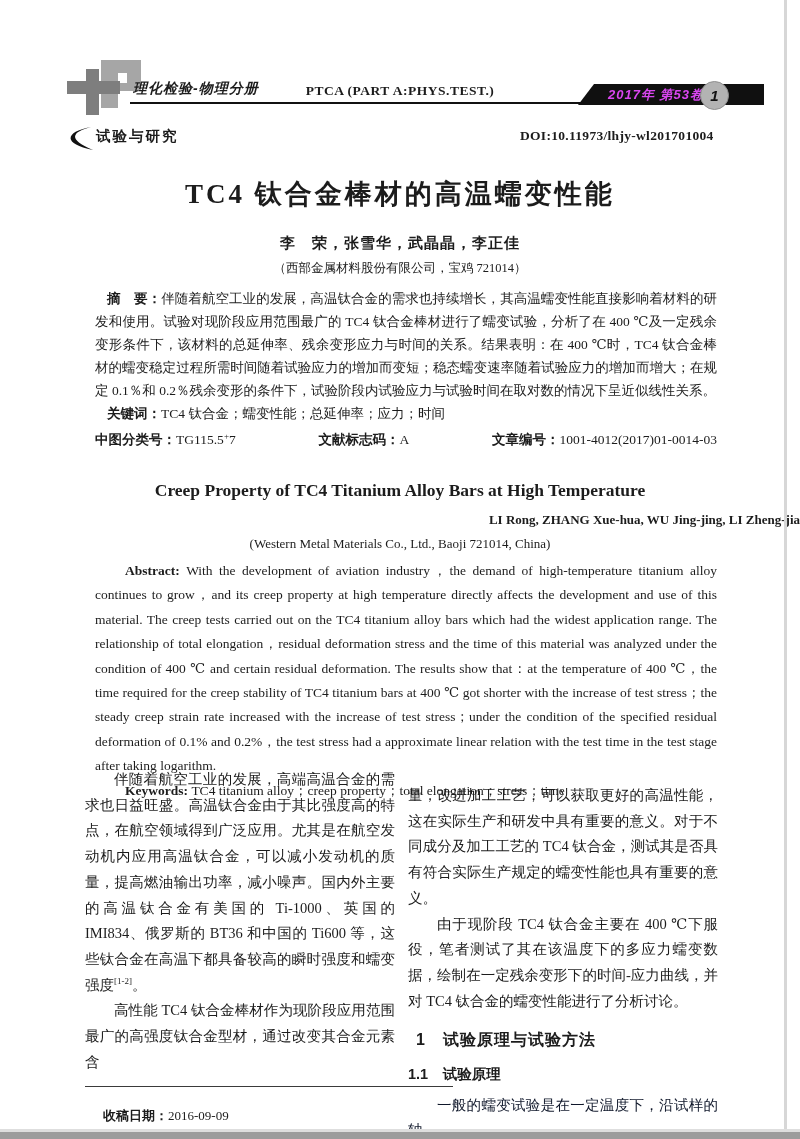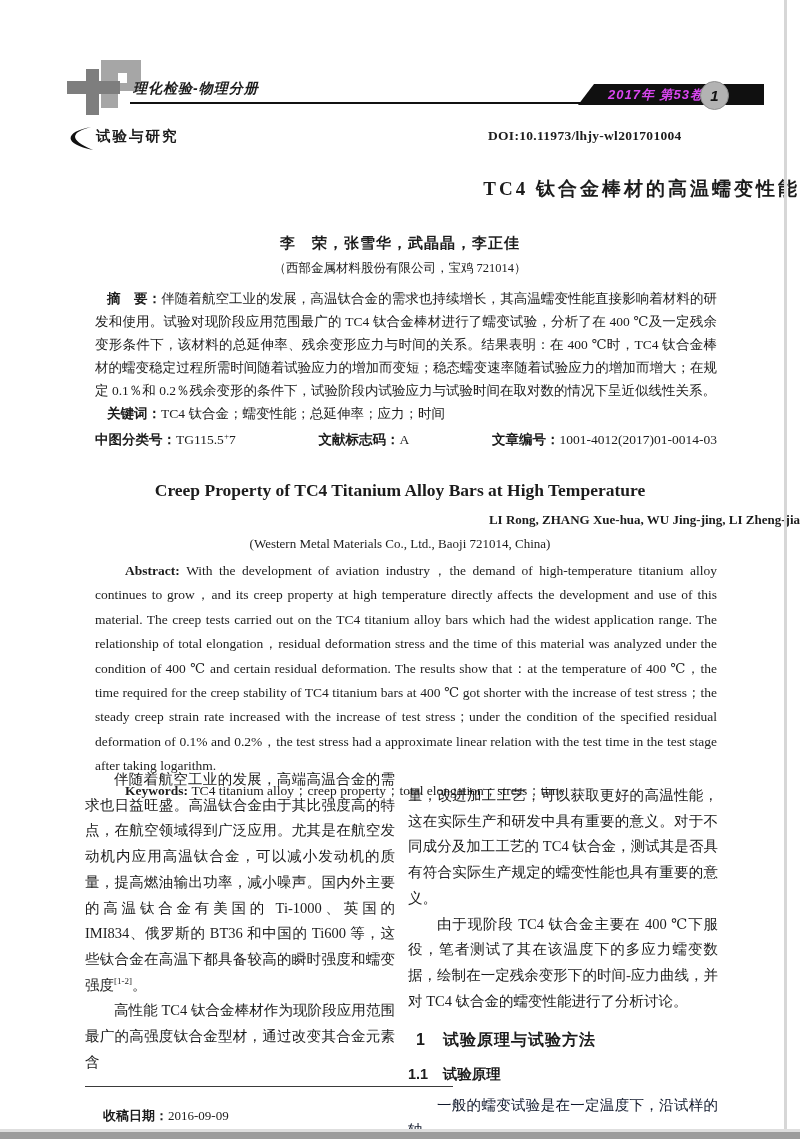--- a/index.html
+++ b/index.html
@@ -24,24 +24,24 @@
               font-size:13.5px;font-weight:bold;letter-spacing:.5px;}
   .banner{position:absolute;left:578px;top:84px;width:186px;height:21px;background:#101010;
           clip-path:polygon(16px 0,100% 0,100% 100%,0 100%);}
   .banner-text{position:absolute;left:30px;top:2px;color:#d946ef;font-size:13px;font-weight:bold;
                font-style:italic;letter-spacing:1px;white-space:nowrap;}
   .issue-circle{position:absolute;left:700px;top:81px;width:27px;height:27px;border-radius:50%;
                 background:#b3b3b3;border:1px solid #8f8f8f;display:flex;align-items:center;
                 justify-content:center;font-size:15px;font-weight:bold;font-style:italic;color:#111;}
   .badge{position:absolute;left:96px;top:127px;font-size:14.5px;font-weight:bold;letter-spacing:2px;}
   .swoosh{position:absolute;left:62px;top:125px;}
-  .doi{position:absolute;left:488px;top:128px;font-size:13.5px;font-weight:bold;letter-spacing:.3px;}
+  .doi{position:absolute;left:520px;top:128px;font-size:13.5px;font-weight:bold;letter-spacing:.3px;}
 
   
-  .title-cn{position:absolute;left:0;top:176px;width:100%;text-align:right;font-size:19px;
+  .title-cn{position:absolute;left:0;top:176px;width:100%;text-align:center;font-size:27px;
             font-weight:bold;letter-spacing:3px;}
   .authors-cn{position:absolute;left:0;top:234px;width:100%;text-align:center;font-size:15px;
               font-weight:bold;letter-spacing:1px;}
   .affil-cn{position:absolute;left:0;top:260px;width:100%;text-align:center;font-size:12.5px;}
 
   
   .abs-cn{position:absolute;left:95px;top:287px;width:622px;font-size:13.5px;line-height:23px;
           text-align:justify;}
   .abs-cn p{margin:0;text-indent:12px;}
   .abs-meta{display:flex;justify-content:space-between;margin-top:3px;font-size:13.5px;}
@@ -81,20 +81,21 @@
   <div class="logo">
     <div class="lp1"></div>
       <div class="lp2"></div>
       <div class="lp3"></div>
       <div class="lp4"></div>
     <div class="lc1"></div>
       <div class="lc2"></div>
   </div>
   <div class="journal-cn hei">理化检验-物理分册</div>
   <div class="head-rule"></div>
+  <div class="journal-en">PTCA (PART A:PHYS.TEST.)</div>
   <div class="banner">
     <span class="banner-text hei">2017年 第53卷</span>
   </div>
   <div class="issue-circle hei">1</div>
   <svg class="swoosh" width="32" height="27" viewBox="0 0 32 27">
     <path d="M29 2 C10 7 5 14 31 25 C1 19 2 7 29 2 Z" fill="#111"></path>
   </svg>
   <div class="badge hei">试验与研究</div>
   <div class="doi">DOI:10.11973/lhjy-wl201701004</div>
 

